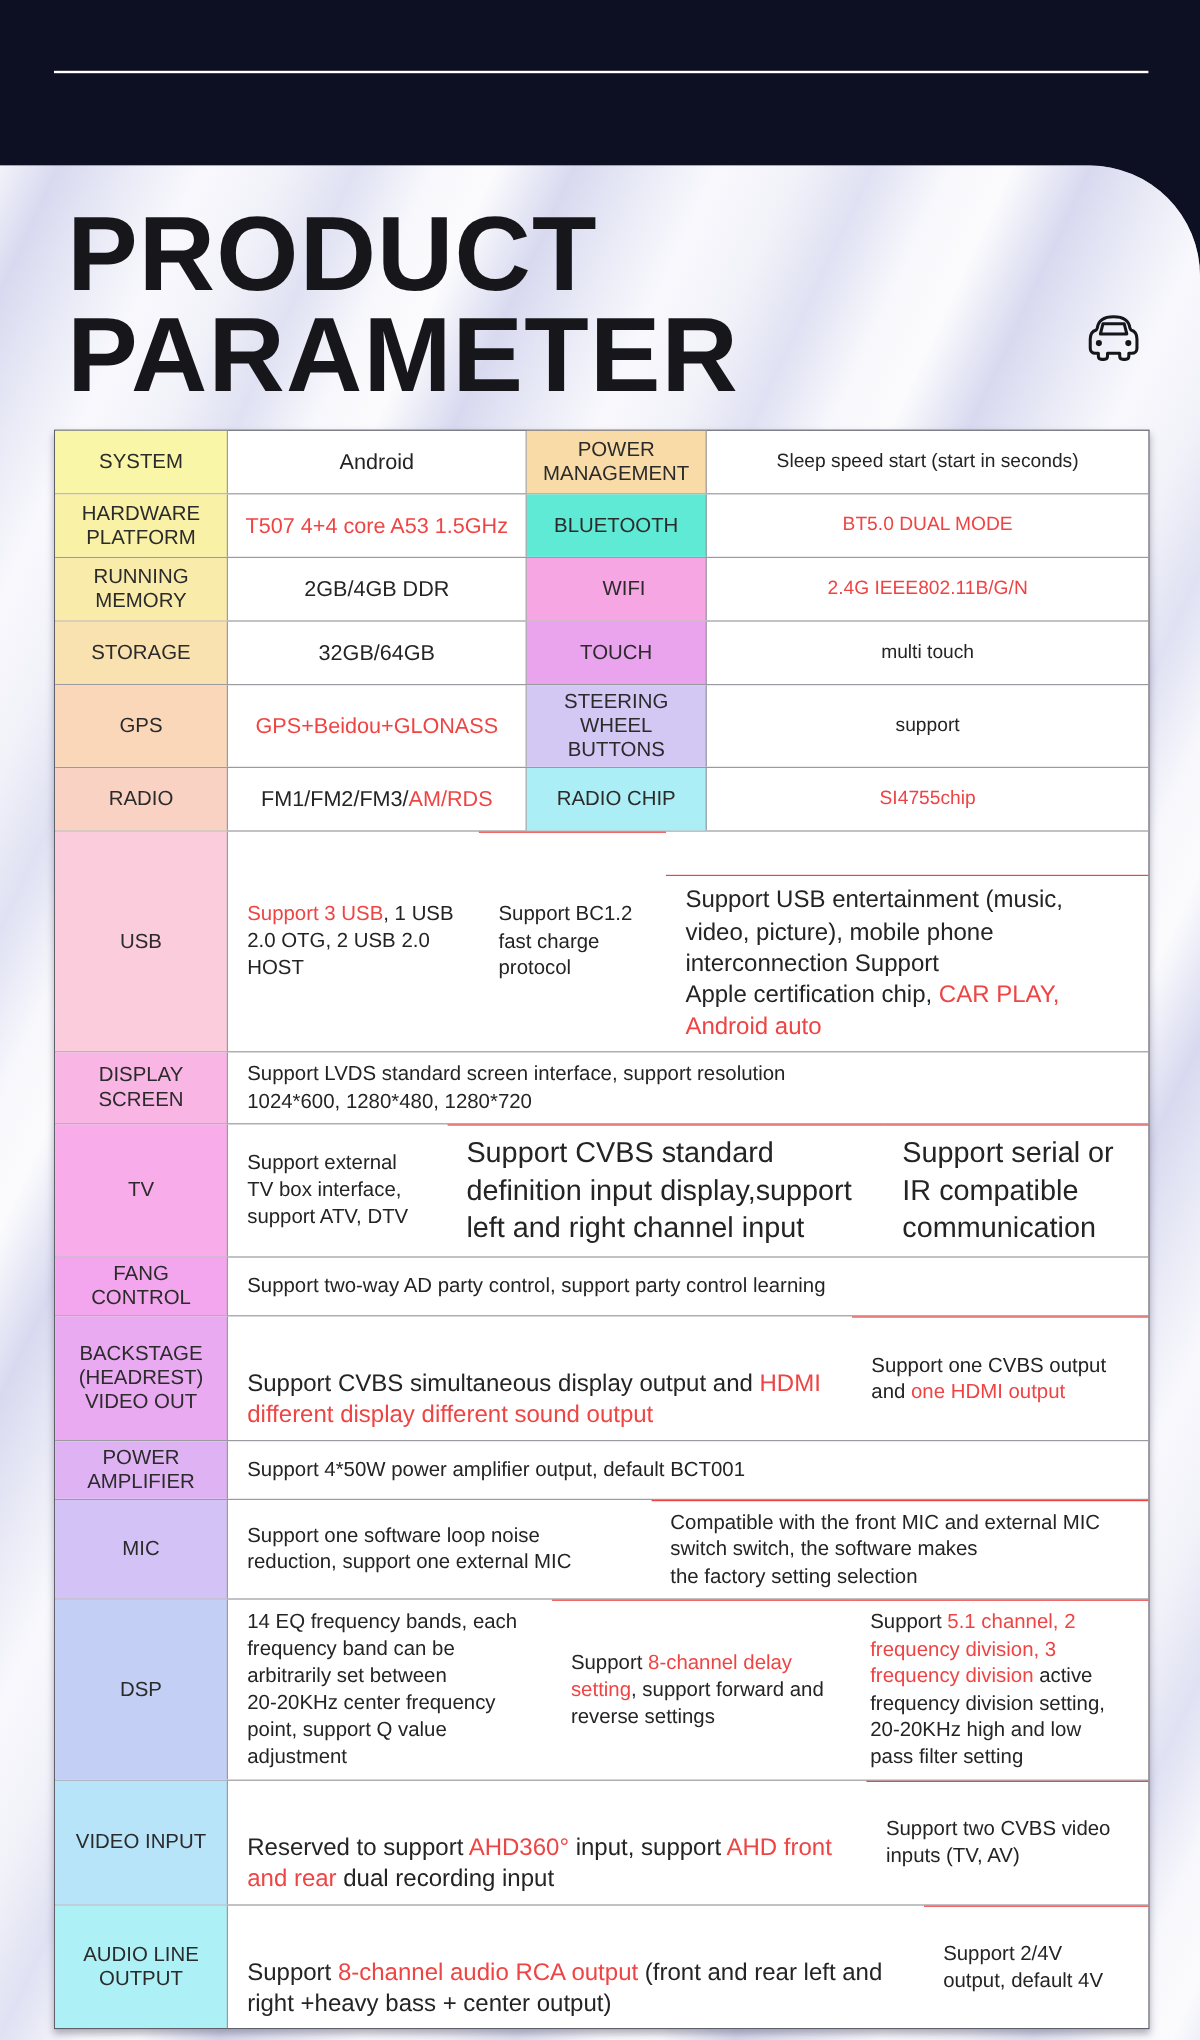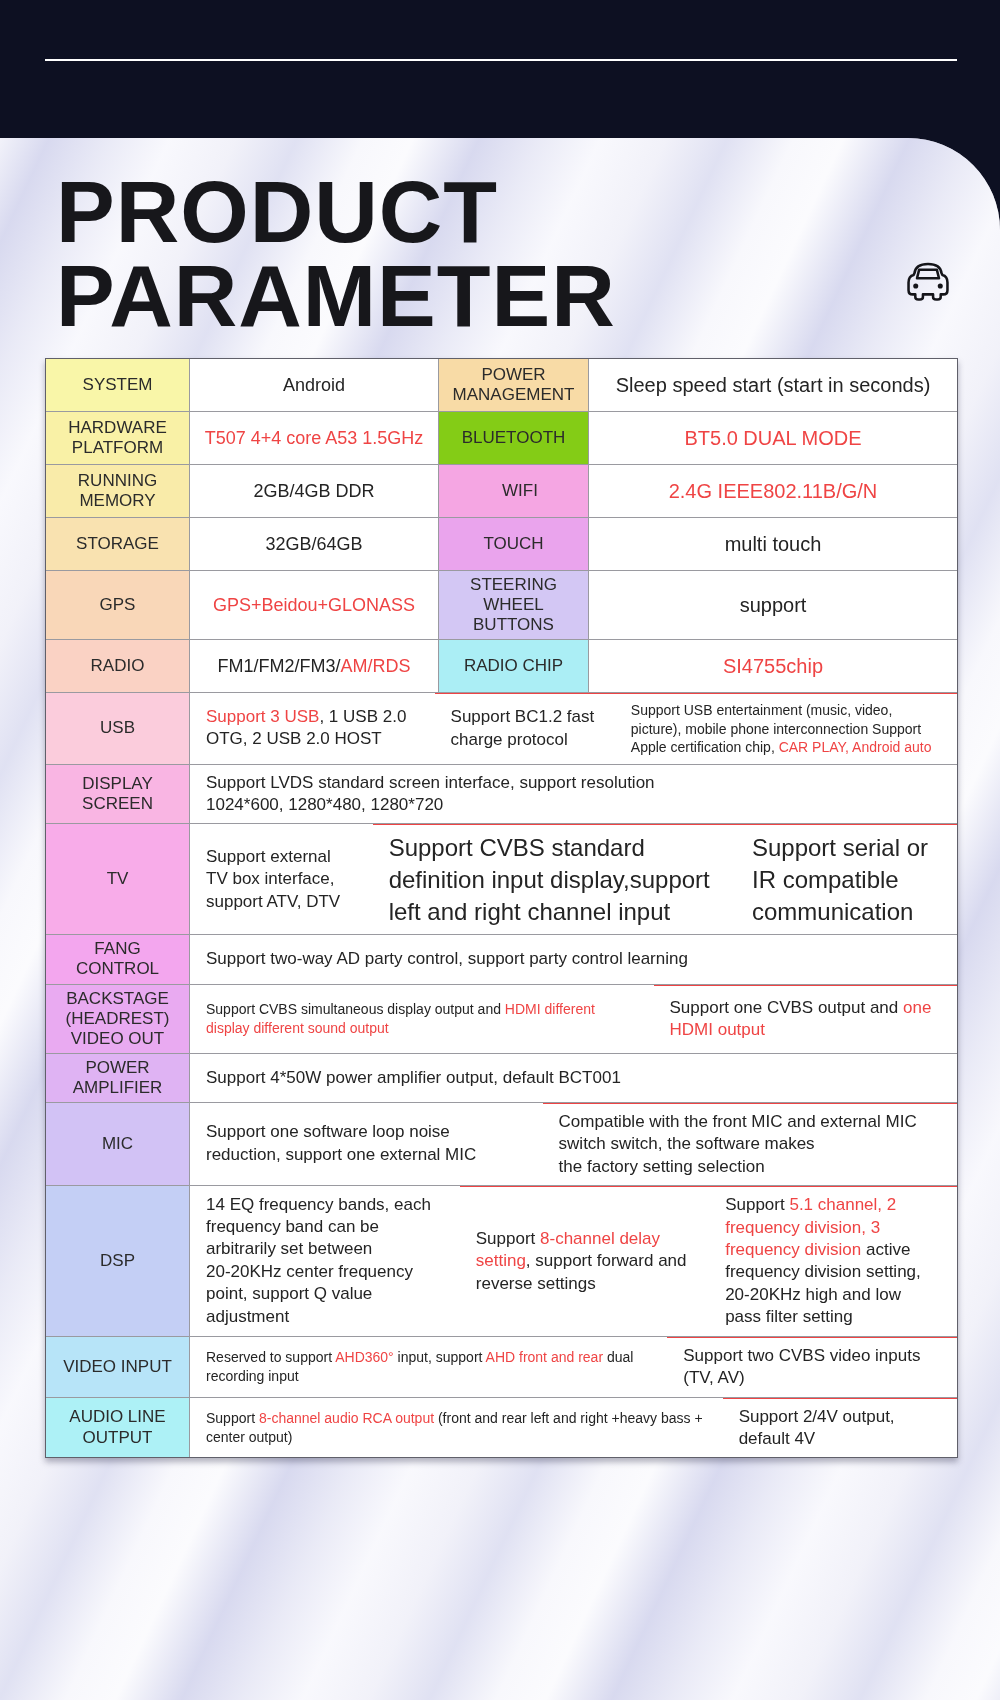--- a/index.html
+++ b/index.html
@@ -34,31 +34,31 @@
   }
   .trow{display:flex;border-top:1px solid #9a9aa0;min-height:52px;}
   .trow:first-child,.spec > .group:first-child{border-top:none;}
   .cell{display:flex;align-items:center;justify-content:center;text-align:center;}
   .lab{
     flex:0 0 144px;box-sizing:border-box;border-right:1px solid #9a9aa0;
     font-size:17px;line-height:1.18;padding:4px 7px;color:#2b2b2b;
   }
   .col-v1{flex:0 0 249px;box-sizing:border-box;border-right:1px solid #9a9aa0;font-size:18px;padding:4px 0;align-items:center;}
   .col-l2{flex:0 0 150px;box-sizing:border-box;}
-  .col-v2{flex:1;font-size:20px;padding:4px 21px;}
+  .col-v2{flex:1;font-size:16px;padding:4px 21px;}
   .group{display:flex;border-top:1px solid #9a9aa0;}
   .grows{flex:1;display:flex;}
   .grow{
     border-top:1px solid #ef4444;min-height:42px;box-sizing:border-box;
     display:flex;flex-direction:column;justify-content:center;
     padding:7px 16px;text-align:left;
   }
   .grow:first-child{border-top:none;}
   .sz-md{font-size:17px;}
-  .sz-sm{font-size:14px;}
+  .sz-sm{font-size:20px;margin-top:36px;}
   .sz-lg{font-size:24px;}
   .ln{line-height:1.32;}
   .red{color:#ef4444;}
 </style>
 </head>
 <body>
 
 <div class="topline"></div>
 
 <div class="card">
@@ -91,21 +91,21 @@
         <div class="cell lab col-l2" style="background: rgb(248, 219, 166);">POWER MANAGEMENT</div>
         <div class="cell col-v2">
           <span>Sleep speed start (start in seconds)</span>
         </div>
       </div>
       <div class="trow">
         <div class="cell lab" style="background: rgb(249, 241, 166);">HARDWARE PLATFORM</div>
         <div class="cell col-v1">
           <span class="red">T507 4+4 core A53 1.5GHz</span>
         </div>
-        <div class="cell lab col-l2" style="background: #84cc16;">BLUETOOTH</div>
+        <div class="cell lab col-l2" style="background: #5eead4;">BLUETOOTH</div>
         <div class="cell col-v2">
           <span class="red">BT5.0 DUAL MODE</span>
         </div>
       </div>
       <div class="trow">
         <div class="cell lab" style="background: rgb(249, 235, 169);">RUNNING MEMORY</div>
         <div class="cell col-v1">
           <span>2GB/4GB DDR</span>
         </div>
         <div class="cell lab col-l2" style="background: rgb(245, 166, 227); padding-left: 20px;">WIFI</div>

